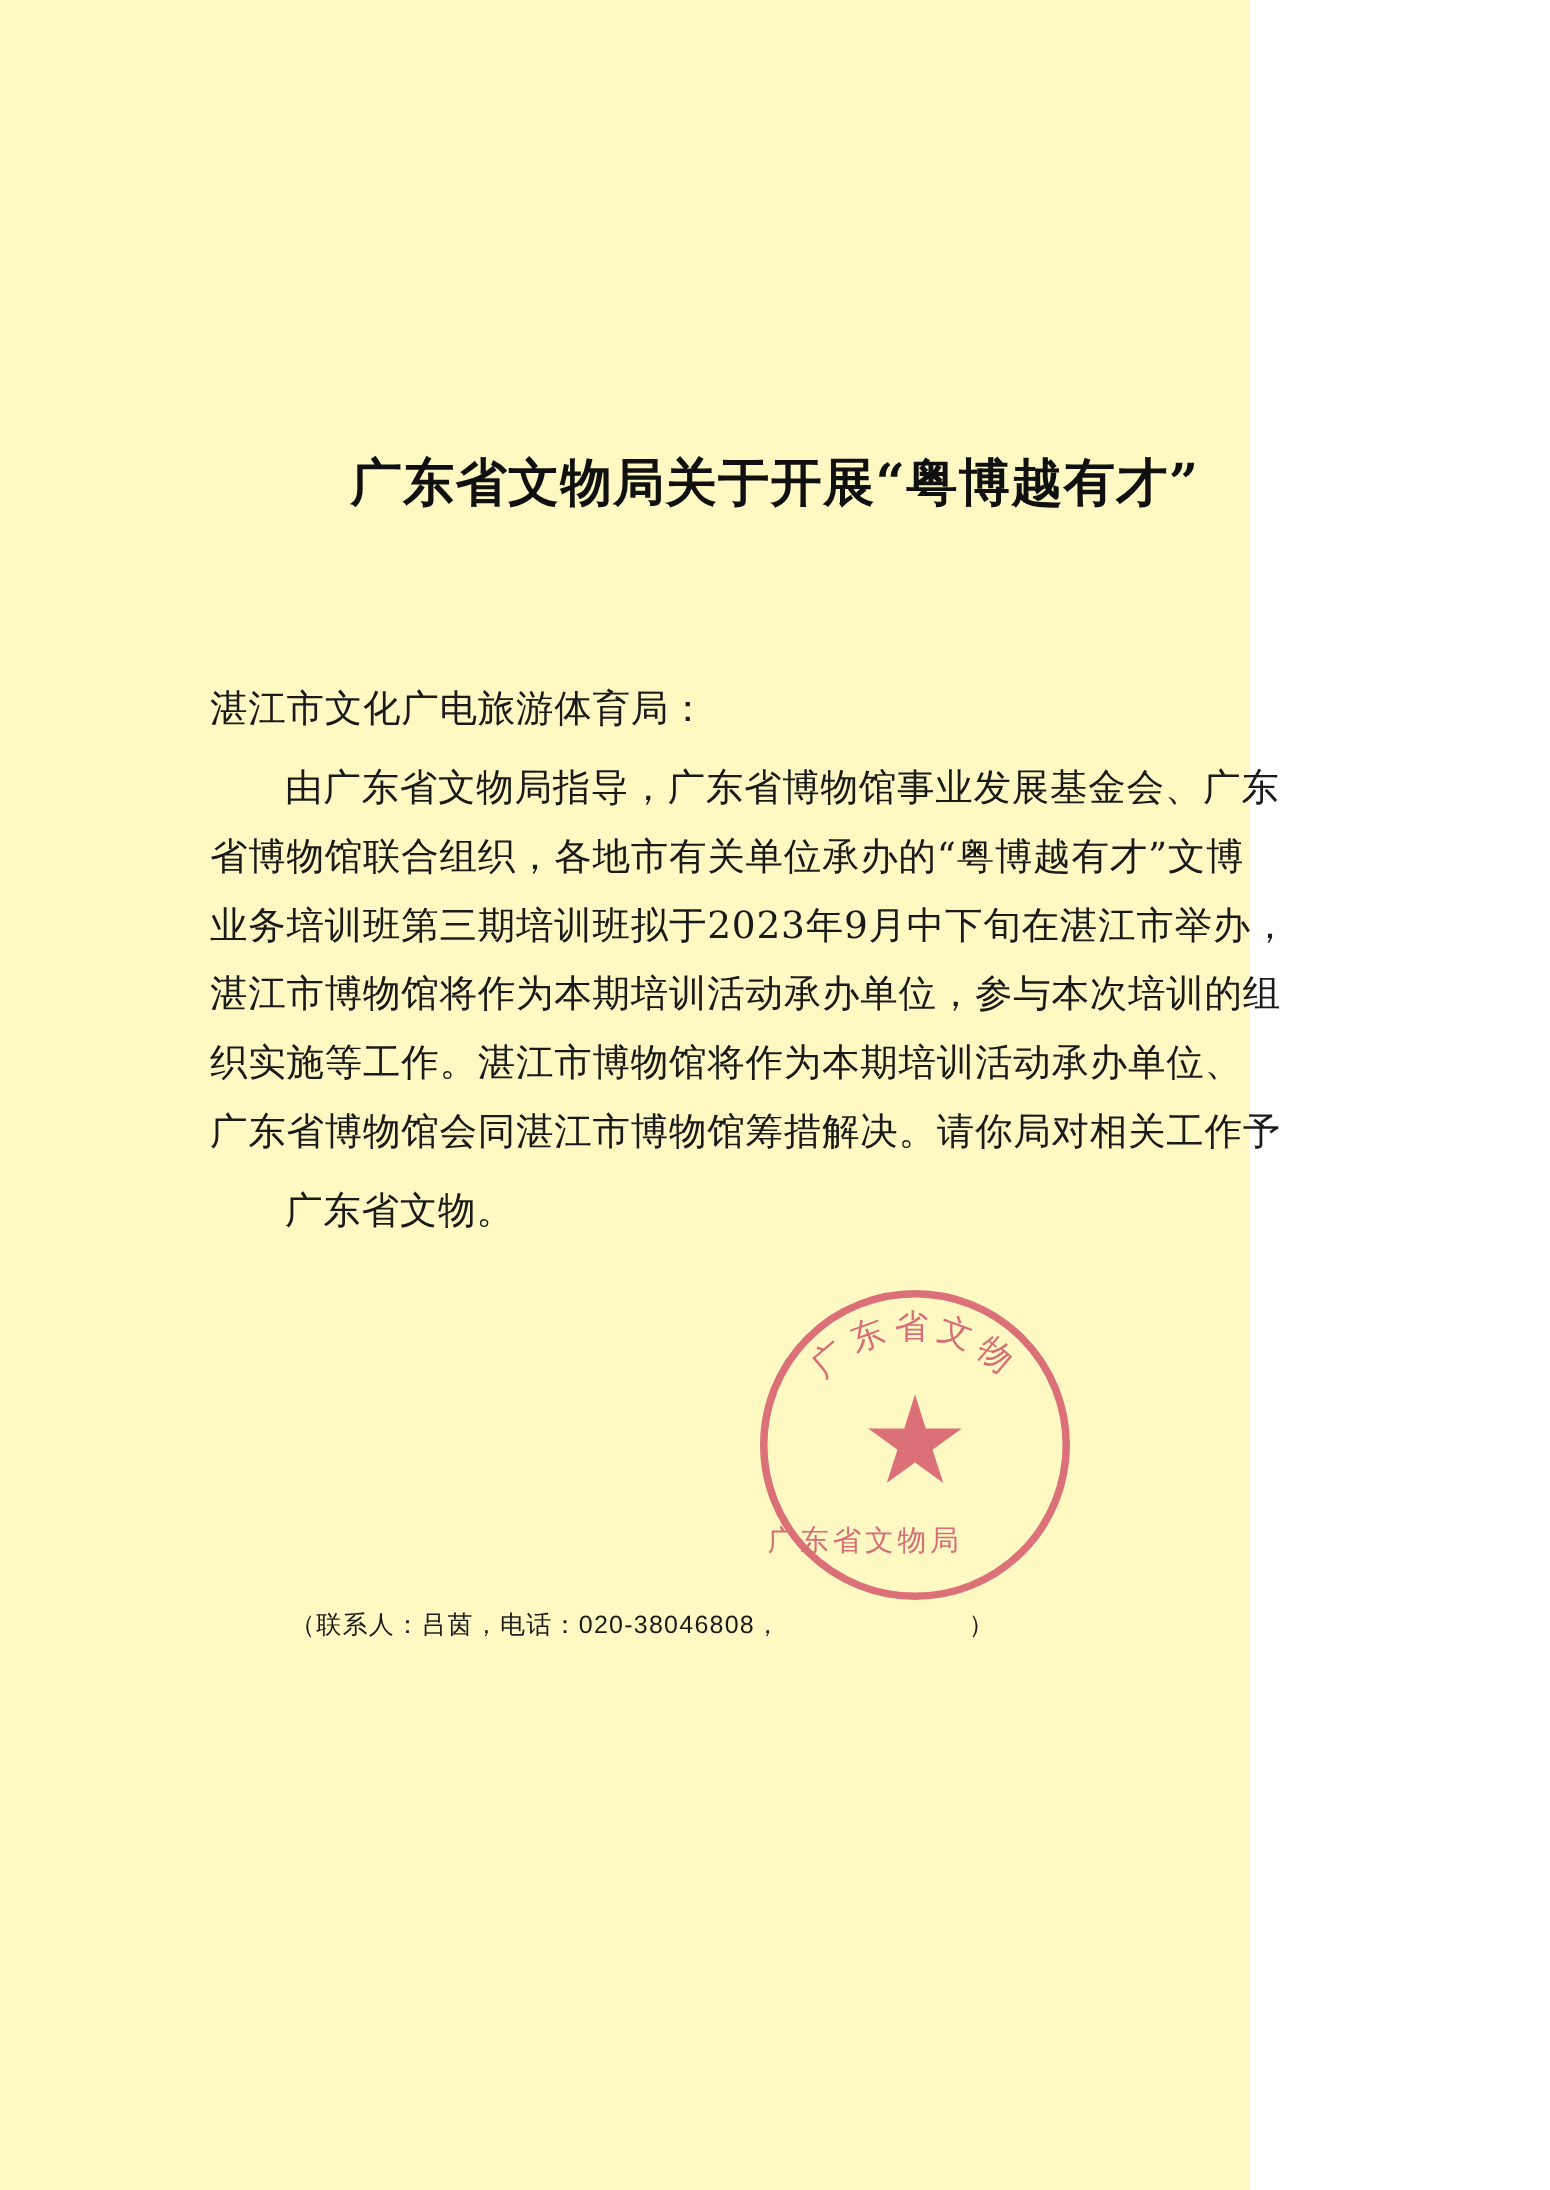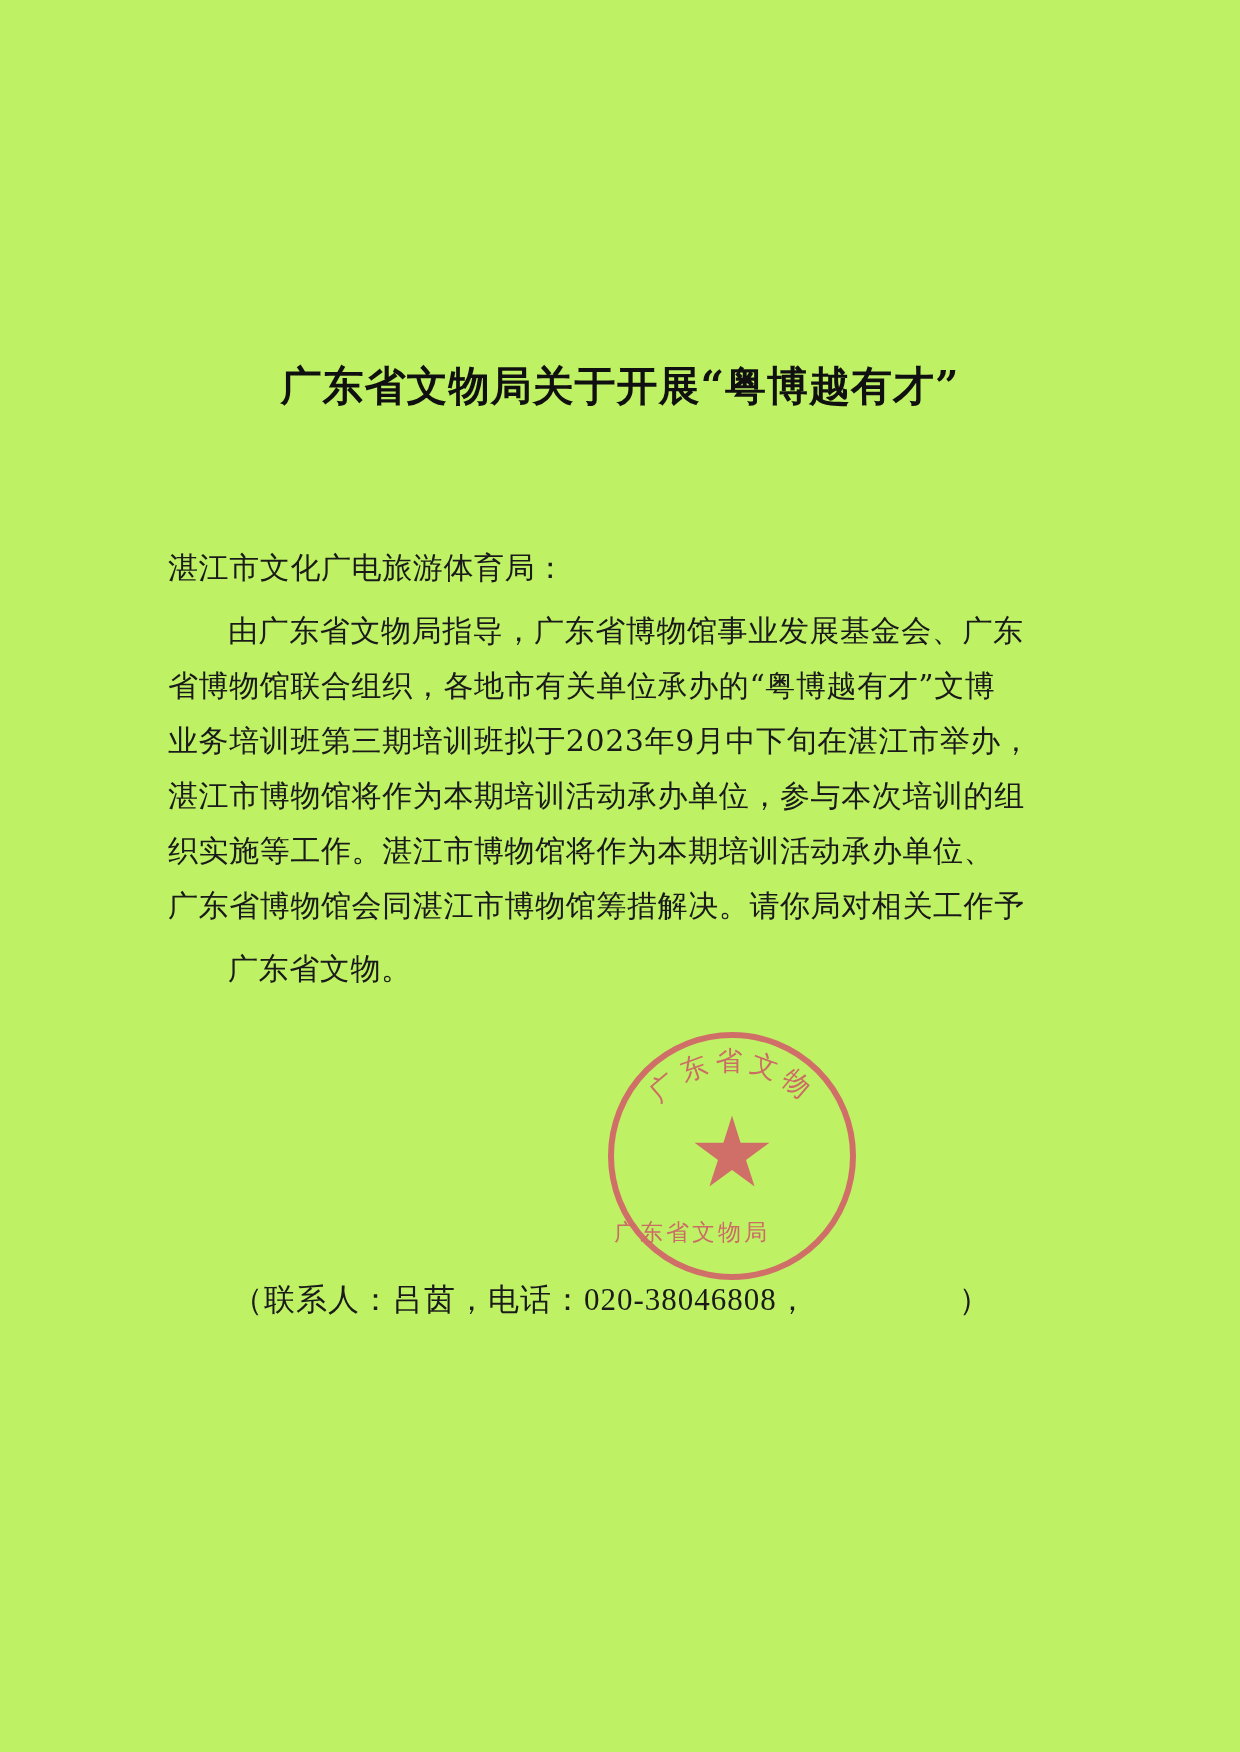--- a/index.html
+++ b/index.html
@@ -9,23 +9,23 @@
   body {
     width: 1240px;
     height: 1752px;
     background: #ffffff;
     font-family: "DejaVu Sans", sans-serif;
     overflow: hidden;
   }
 
   .page {
     position: relative;
-    width: 1240px;
+    width: 1000px;
     height: 1752px;
-    background: #bef264;
+    background: #fef9c3;
     box-sizing: border-box;
   }
 
   
   .doc-title {
     position: absolute;
     left: 0;
     top: 355px;
     width: 1240px;
     text-align: center;
@@ -139,22 +139,22 @@
     fill: #cf4f66;
     font-size: 27px;
     letter-spacing: 6px;
   }
 
   
   .contact-line {
     position: absolute;
     left: 232px;
     top: 1278px;
-    font-family: Liberation Serif, serif;
-    font-size: 31px;
+    font-family: Liberation Sans, sans-serif;
+    font-size: 20px;
     line-height: 44px;
     color: #1a1a1a;
     letter-spacing: 1px;
     white-space: nowrap;
   }
   .contact-line .blank-fill {
     display: inline-block;
     width: 150px;
   }
 </style>

